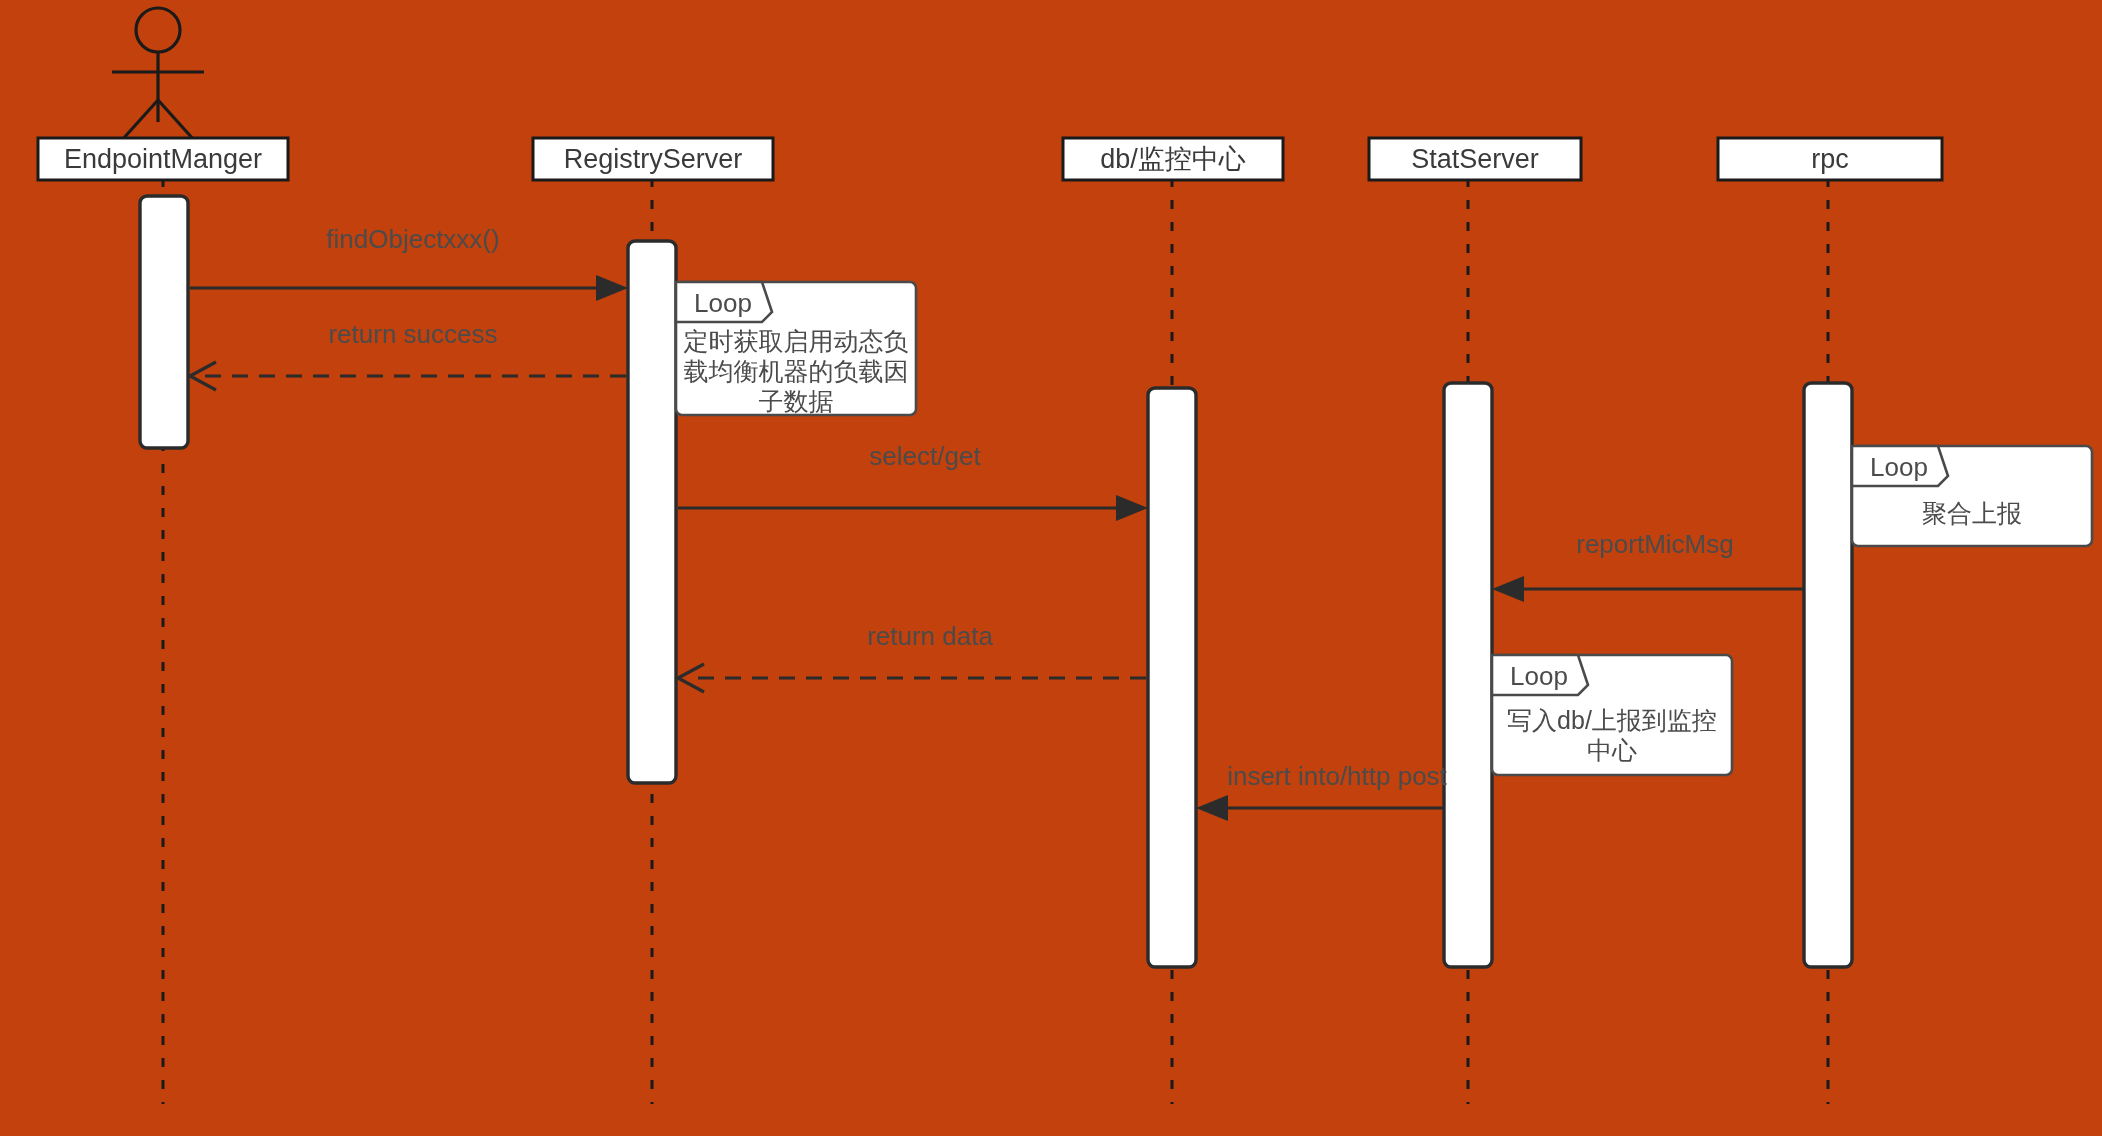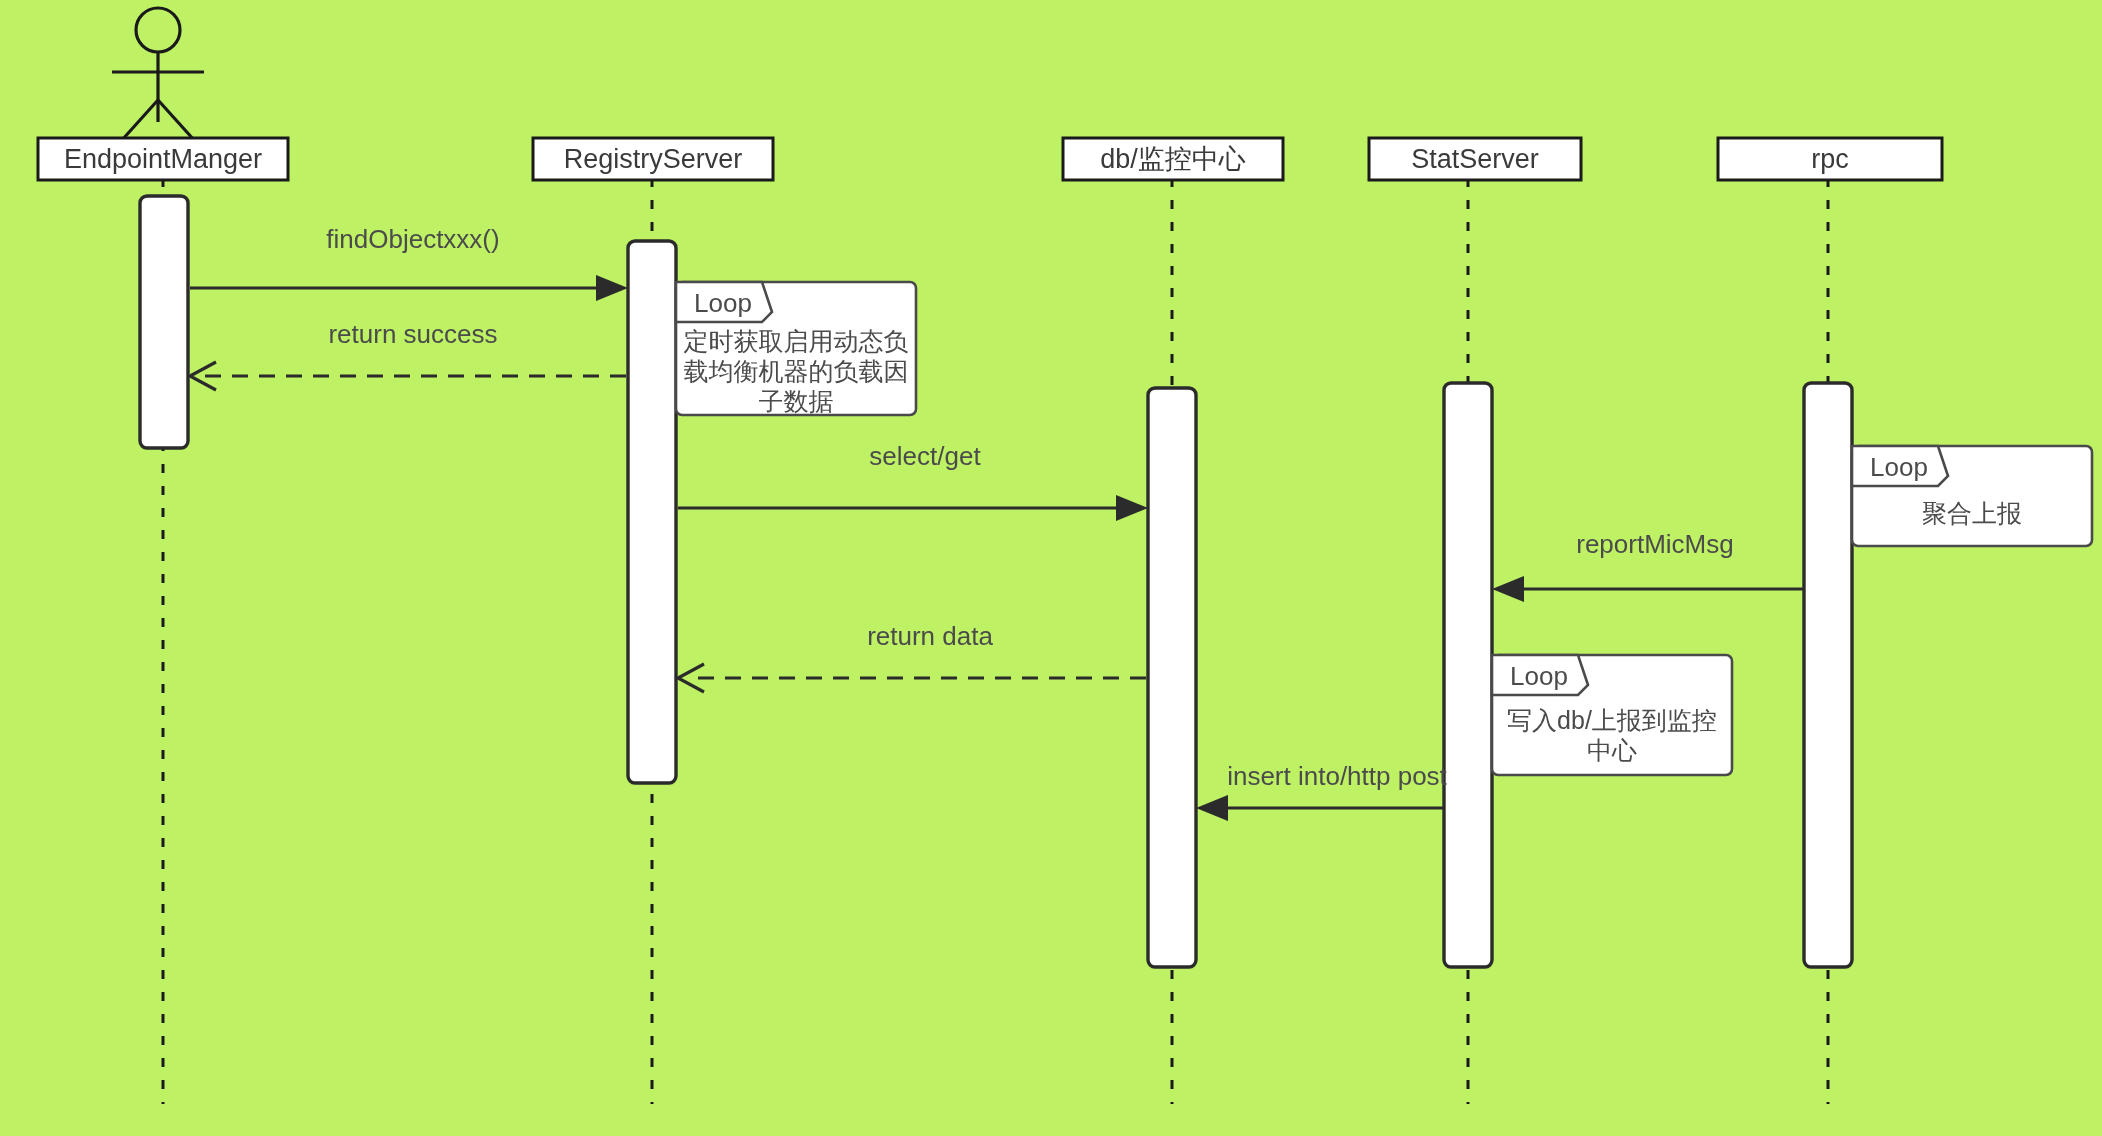--- a/index.html
+++ b/index.html
@@ -7,21 +7,21 @@
     padding: 0;
     background: #ffffff;
   }
   body {
     font-family: "Liberation Sans", "DejaVu Sans", sans-serif;
   }
   #canvas {
     position: relative;
     width: 2102px;
     height: 1136px;
-    background: #bef264;
+    background: #c2410c;
     overflow: hidden;
   }
   svg.diagram {
     position: absolute;
     top: 0;
     left: 0;
     width: 2102px;
     height: 1136px;
   }
   .lifeline-box {

